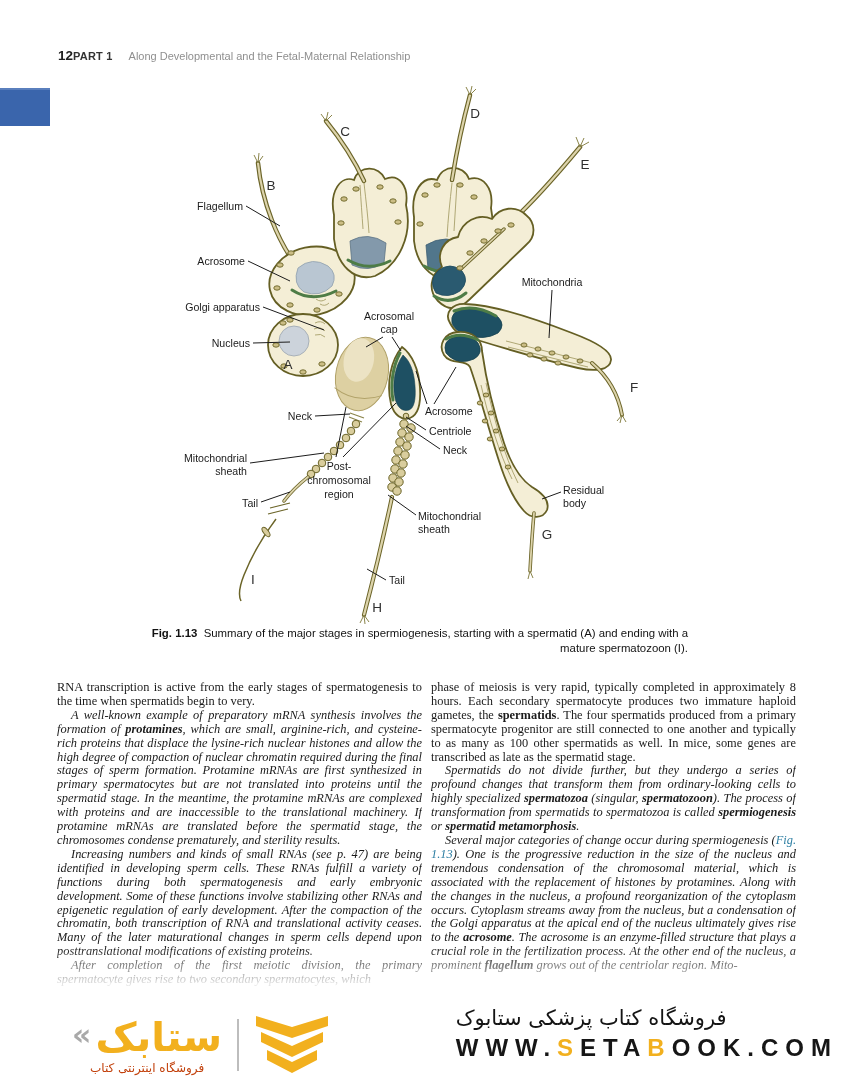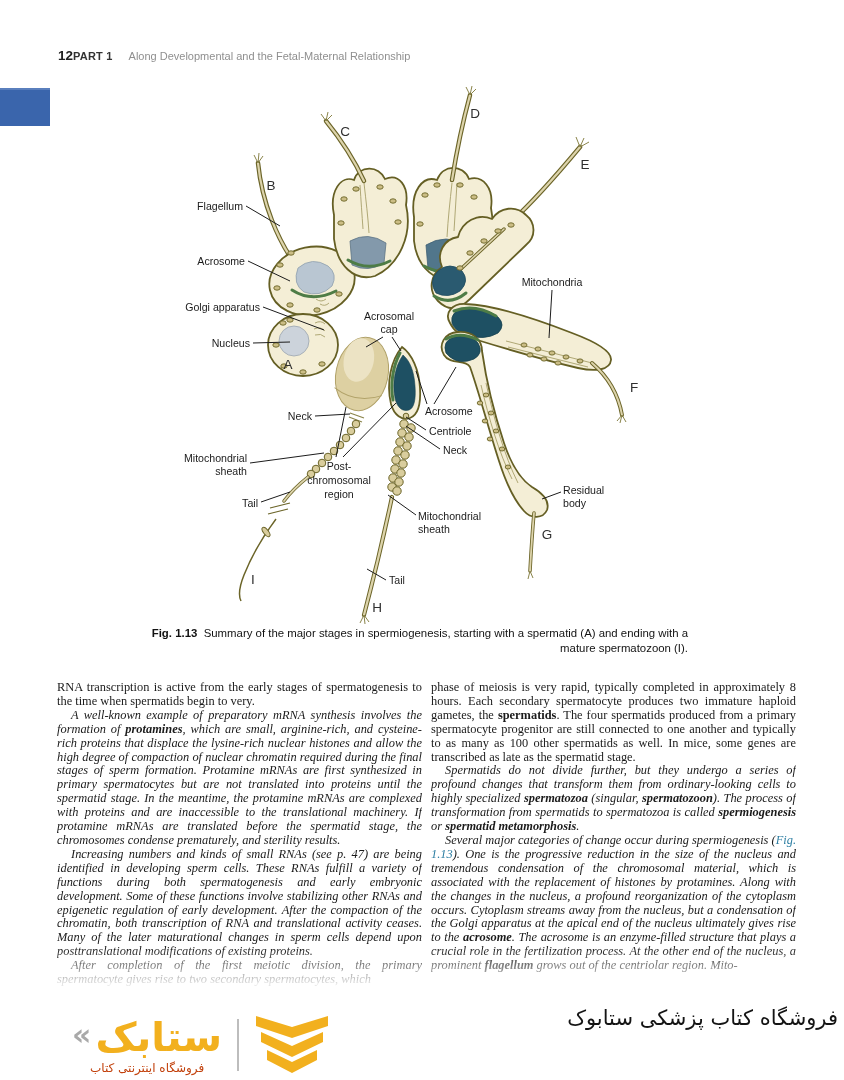--- a/index.html
+++ b/index.html
@@ -317,16 +317,17 @@
       </div>
       <div class="logo-sep"></div>
       <svg width="76" height="58" viewBox="0 0 76 58">
         <polygon points="2,0 38,11 74,0 74,10 38,22 2,10" fill="#f2b01e"></polygon>
         <polygon points="7,16 38,30 69,16 69,26 38,41 7,26" fill="#f2b01e"></polygon>
         <polygon points="13,34 38,46 63,34 63,44 38,57 13,44" fill="#f2b01e"></polygon>
       </svg>
     </div>
     <div class="store-block">
       <div class="store-title">فروشگاه کتاب پزشکی ستابوک</div>
+      <div class="store-url"><span>WWW.</span><span class="accent">S</span><span>ETA</span><span class="accent">B</span><span>OOK.COM</span></div>
     </div>
   </div>
 
 </div>
 
 </body></html>

